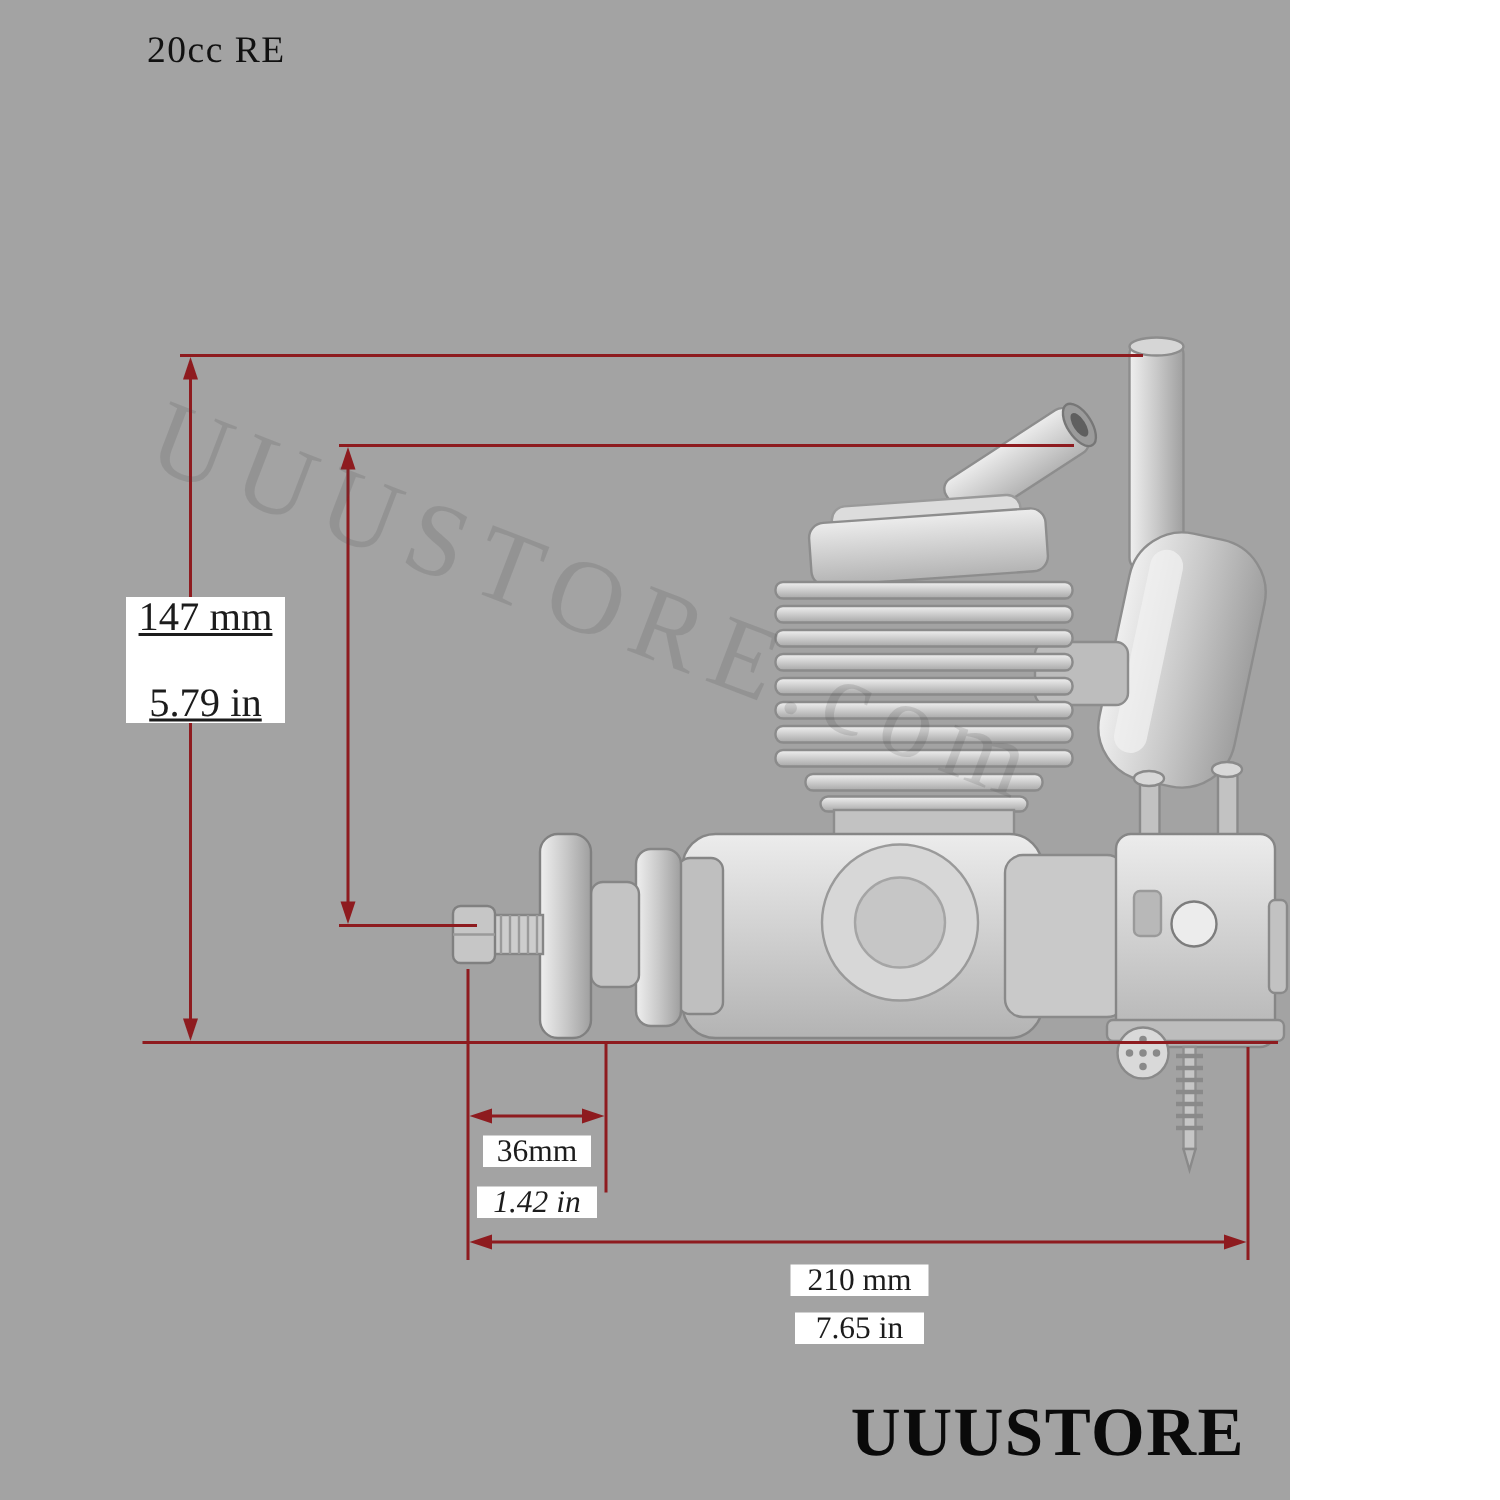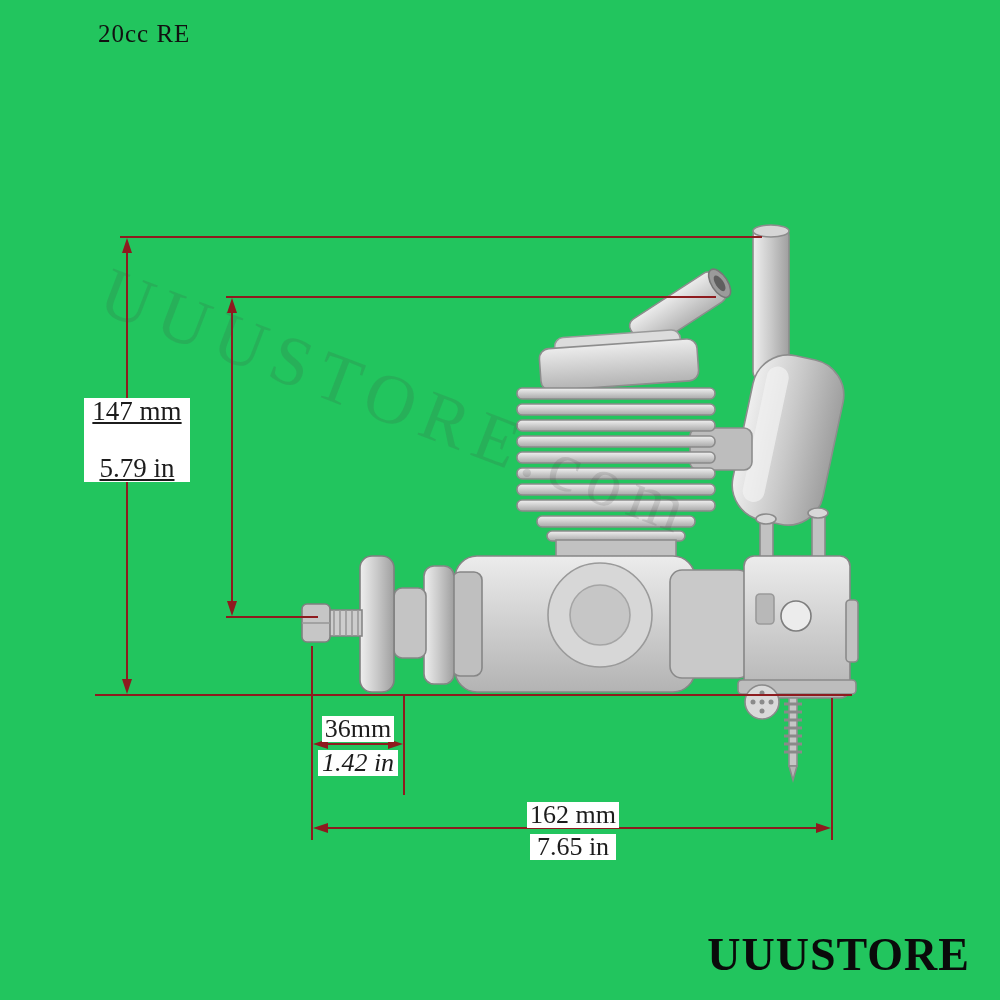--- a/index.html
+++ b/index.html
@@ -1,30 +1,30 @@
 <!DOCTYPE html>
 <html><head>
 <meta charset="utf-8">
 <style>
   html,body{margin:0;padding:0;background:#fff;}
   .canvas{
-    position:relative;width:1000px;height:1000px;background:#22c55e;
+    position:relative;width:860px;height:1000px;background:#a3a3a3;
     overflow:hidden;font-family:"Liberation Serif",serif;color:#1a1a1a;
   }
   .title{
     position:absolute;left:98px;top:20px;font-size:25px;letter-spacing:1px;color:#111;
   }
   .diagram-svg{position:absolute;left:0;top:0;width:1000px;height:1000px;}
   .dim-label{
     position:absolute;text-align:center;background:#ffffff;color:#1c1c1c;
     font-family:"Liberation Serif",serif;line-height:1.0;z-index:4;
   }
   .dim-big{font-size:27px;text-decoration:underline;}
   .dim-big .unit-line{display:block;margin-top:30px;}
-  .dim-small{font-size:26px;}
+  .dim-small{font-size:21px;margin-top:41px;}
   .watermark{
     position:absolute;left:118px;top:252px;z-index:6;
     transform:rotate(21deg);transform-origin:left top;
     font-size:70px;letter-spacing:10px;white-space:nowrap;
     color:rgba(70,70,70,0.16);pointer-events:none;
     font-family:"Liberation Serif",serif;
   }
   .brand{
     position:absolute;right:30px;top:928px;z-index:7;
     font-size:46px;font-weight:700;letter-spacing:1px;color:#0a0a0a;
@@ -177,20 +177,20 @@
 
   <div class="dim-label dim-big" style="left:84px;top:398px;width:106px;">
     <span>147 mm</span>
     <span class="unit-line">5.79 in</span>
   </div>
 
 
   <div class="dim-label dim-small" style="left:322px;top:716px;width:72px;">36mm</div>
   <div class="dim-label dim-small" style="left:318px;top:750px;width:80px;font-style:italic;">1.42 in</div>
 
-  <div class="dim-label dim-small" style="left:527px;top:802px;width:92px;">162 mm</div>
+  <div class="dim-label dim-small" style="left:527px;top:802px;width:92px;">210 mm</div>
   <div class="dim-label dim-small" style="left:530px;top:834px;width:86px;">7.65 in</div>
 
   <div class="watermark">UUUSTORE.com</div>
 
   <div class="brand">UUUSTORE</div>
 
 </div>
 
 </body></html>

